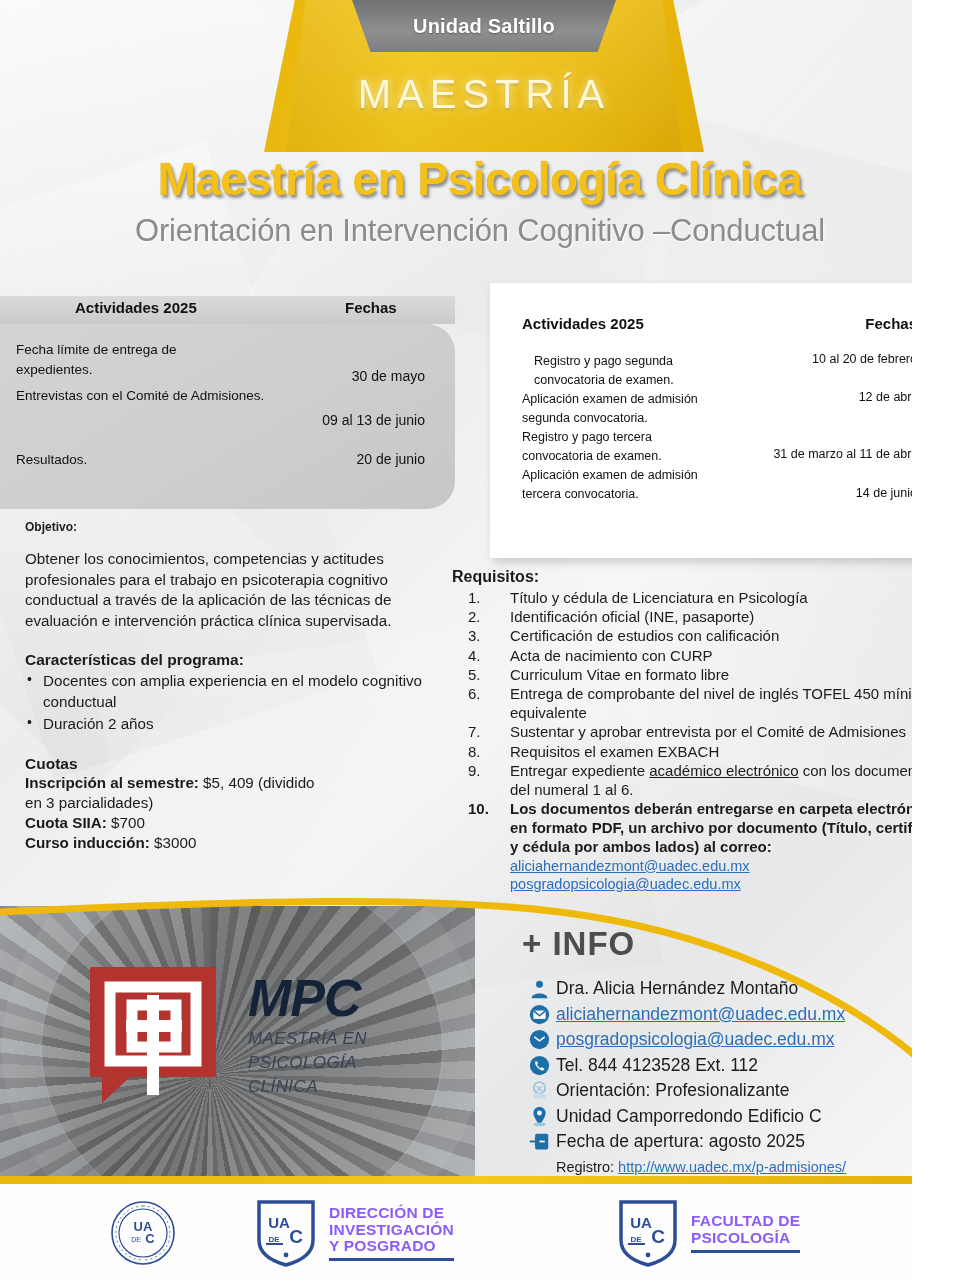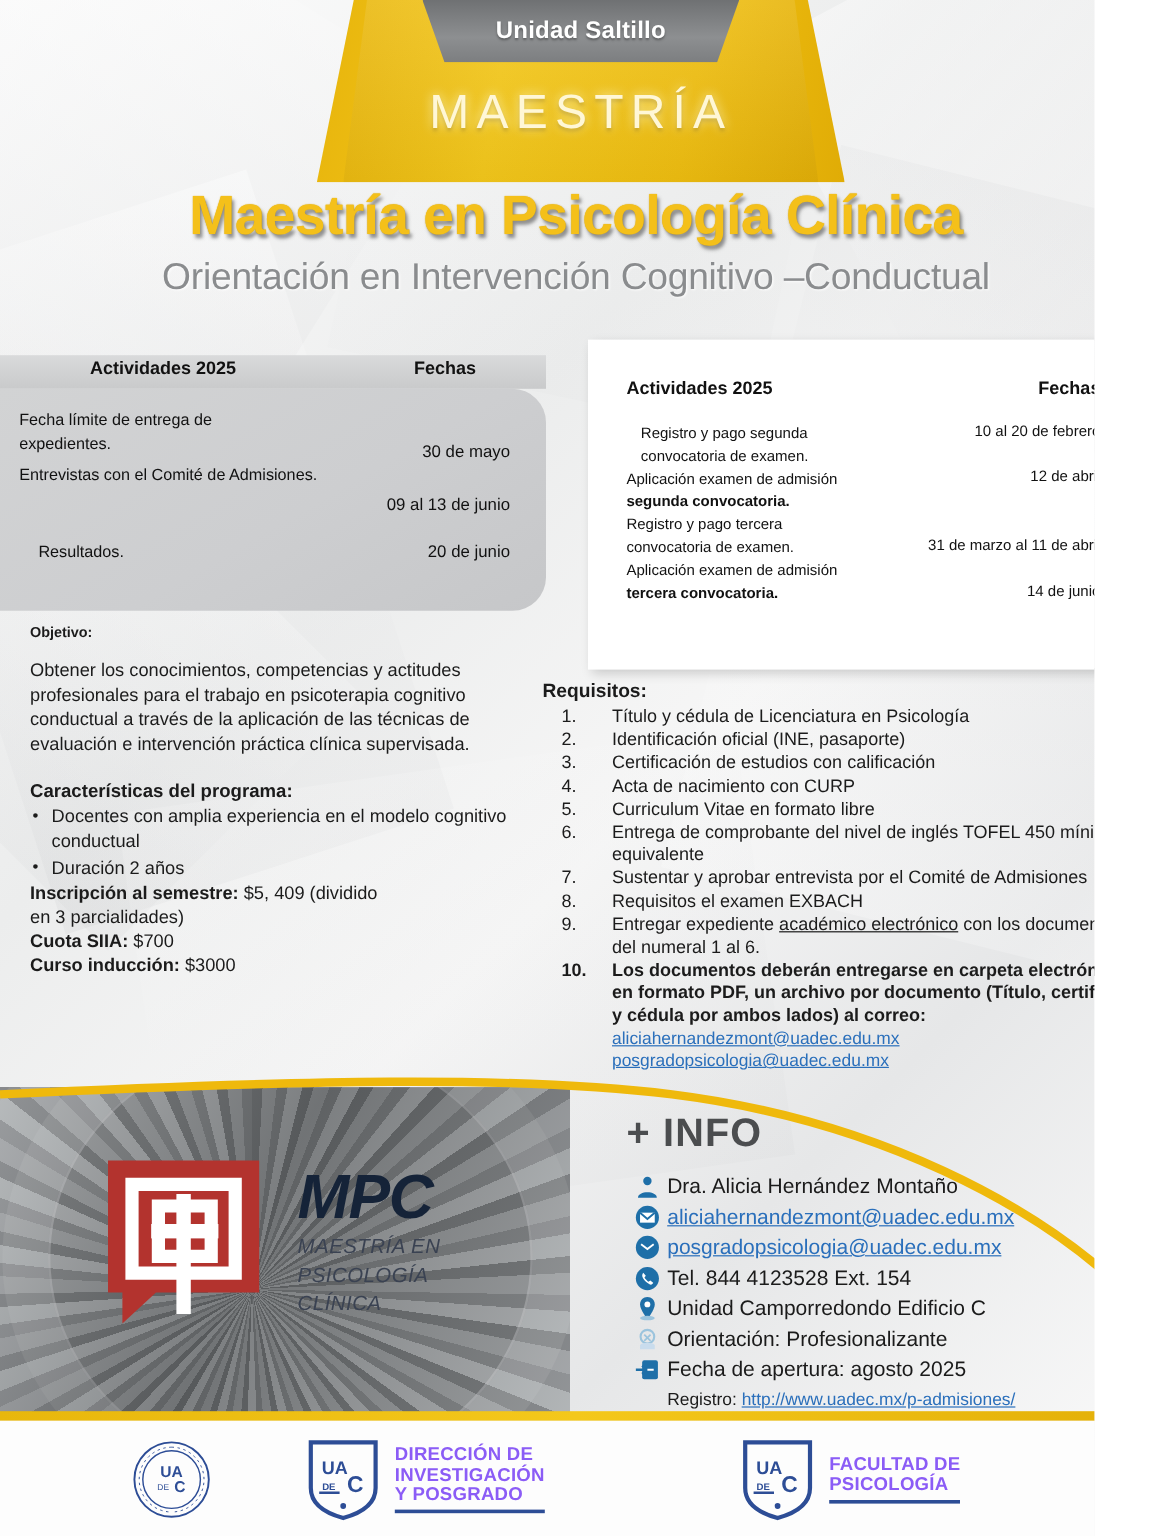--- a/index.html
+++ b/index.html
@@ -60,21 +60,21 @@
     border-radius:0 28px 28px 0;}
   .lrow{position:absolute;font-size:13.5px;color:#111;line-height:1.45;}
   .ldate{position:absolute;font-size:14px;color:#111;text-align:right;width:150px;}
 
   
   .card-right{position:absolute;left:490px;top:283px;width:455px;height:275px;
     background:#ffffff;box-shadow:3px 4px 9px rgba(0,0,0,.18);}
   .card-right .ch1{position:absolute;left:32px;top:32px;font-size:15px;font-weight:bold;color:#111;}
   .card-right .ch2{position:absolute;right:28px;top:32px;font-size:15px;font-weight:bold;color:#111;}
   .rrow{position:absolute;left:32px;font-size:12.5px;color:#111;line-height:1.5;width:230px;}
-  .rrow b{font-weight:bold;}
+  .rrow b{font-weight:normal;}
   .rdate{position:absolute;right:28px;font-size:12.5px;color:#111;text-align:right;}
 
   
   .lcol{position:absolute;left:25px;top:520px;width:420px;color:#1b1b1b;}
   .lcol .bold{font-weight:bold;}
   .line-dirigido{font-size:15.5px;margin-bottom:20px;}
   .h-obj{font-size:12px;font-weight:bold;}
   .p-obj{font-size:15.2px;line-height:1.35;margin-top:15px;}
   .h-car{font-size:15.5px;font-weight:bold;margin-top:20px;}
   .bul{font-size:15.2px;line-height:1.35;margin-top:2px;padding-left:18px;position:relative;}
@@ -165,21 +165,21 @@
 
   <div class="tbl-left-head">
     <span class="c1">Actividades 2025</span>
     <span class="c2">Fechas</span>
   </div>
   <div class="tbl-left-body">
     <div class="lrow" style="left:16px;top:16px;width:240px;">Fecha límite de entrega de expedientes.</div>
     <div class="ldate" style="left:275px;top:44px;">30 de mayo</div>
     <div class="lrow" style="left:16px;top:62px;width:250px;">Entrevistas con el Comité de Admisiones.</div>
     <div class="ldate" style="left:275px;top:88px;">09 al 13 de junio</div>
-    <div class="lrow" style="left:32px;top:126px;width:240px;">Resultados.</div>
+    <div class="lrow" style="left:16px;top:126px;width:240px;">Resultados.</div>
     <div class="ldate" style="left:275px;top:127px;">20 de junio</div>
   </div>
 
   <div class="card-right">
     <span class="ch1">Actividades 2025</span>
     <span class="ch2">Fechas</span>
 
     <div class="rrow" style="top:69px;margin-left:12px;">
       <span>Registro y pago segunda</span><br>
       <span>convocatoria de examen.</span>
@@ -207,20 +207,21 @@
 
   <div class="lcol">
 
     <div class="h-obj">Objetivo:</div>
     <div class="p-obj">Obtener los conocimientos, competencias y actitudes profesionales para el trabajo en psicoterapia cognitivo conductual a través de la aplicación de las técnicas de evaluación  e intervención práctica clínica supervisada.</div>
 
     <div class="h-car">Características del programa:</div>
     <div class="bul">Docentes con amplia experiencia en el modelo cognitivo conductual</div>
     <div class="bul">Duración 2 años</div>
 
+    <div class="h-cuo">Cuotas</div>
     <div class="cuo">
       <span class="bold">Inscripción al semestre:</span><span> $5, 409 (dividido</span>
     </div>
     <div class="cuo">en 3 parcialidades)</div>
     <div class="cuo">
       <span class="bold">Cuota SIIA:</span><span> $700</span>
     </div>
     <div class="cuo">
       <span class="bold">Curso inducción:</span><span> $3000</span>
     </div>
@@ -344,43 +345,43 @@
         <span class="tx link">posgradopsicologia@uadec.edu.mx</span>
       </div>
 
       <div class="irow">
         <span class="ic">
           <svg width="21" height="21" viewBox="0 0 24 24">
               <circle cx="12" cy="12" r="11" fill="#1E6FA8"></circle>
               <path d="M8,6.5 C7,8 6.5,9.5 8,12 C9.5,14.5 11.5,16 14,17.5 C16,18.4 17,17 17.5,16 L14.8,13.8 L13,15 C11.8,14.2 10,12.4 9.2,11 L10.5,9.2 Z" fill="#fff"></path>
             </svg>
         </span>
-        <span class="tx">Tel. 844 4123528 Ext. 154</span>
+        <span class="tx">Tel. 844 4123528 Ext. 112</span>
+      </div>
+
+      <div class="irow">
+        <span class="ic">
+          <svg width="21" height="21" viewBox="0 0 24 24">
+              <circle cx="12" cy="9" r="6.5" fill="none" stroke="#9cc4dd" stroke-width="2"></circle>
+              <path d="M9,7 L15,13 M15,7 L9,13" stroke="#9cc4dd" stroke-width="1.6"></path>
+              <path d="M5,17 C7,14 17,14 19,17 L19,21 L5,21 Z" fill="#c9dced"></path>
+            </svg>
+        </span>
+        <span class="tx">Orientación: Profesionalizante</span>
       </div>
 
       <div class="irow">
         <span class="ic">
           <svg width="21" height="21" viewBox="0 0 24 24">
               <path d="M12,1 C8,1 5,4 5,8 C5,13 12,22 12,22 C12,22 19,13 19,8 C19,4 16,1 12,1 Z" fill="#1E6FA8"></path>
               <circle cx="12" cy="8" r="2.8" fill="#fff"></circle>
               <ellipse cx="12" cy="21" rx="7" ry="2.2" fill="#9cc4dd"></ellipse>
             </svg>
         </span>
         <span class="tx">Unidad Camporredondo Edificio C</span>
-      </div>
-
-      <div class="irow">
-        <span class="ic">
-          <svg width="21" height="21" viewBox="0 0 24 24">
-              <circle cx="12" cy="9" r="6.5" fill="none" stroke="#9cc4dd" stroke-width="2"></circle>
-              <path d="M9,7 L15,13 M15,7 L9,13" stroke="#9cc4dd" stroke-width="1.6"></path>
-              <path d="M5,17 C7,14 17,14 19,17 L19,21 L5,21 Z" fill="#c9dced"></path>
-            </svg>
-        </span>
-        <span class="tx">Orientación: Profesionalizante</span>
       </div>
 
       <div class="irow">
         <span class="ic">
           <svg width="21" height="21" viewBox="0 0 24 24">
               <rect x="7" y="3" width="15" height="18" rx="2" fill="#1E6FA8"></rect>
               <path d="M1,12 L10,12 M7,8 L11.5,12 L7,16" stroke="#1E6FA8" stroke-width="2.3" fill="none"></path>
               <path d="M12,12 L18,12" stroke="#fff" stroke-width="2"></path>
             </svg>
         </span>

